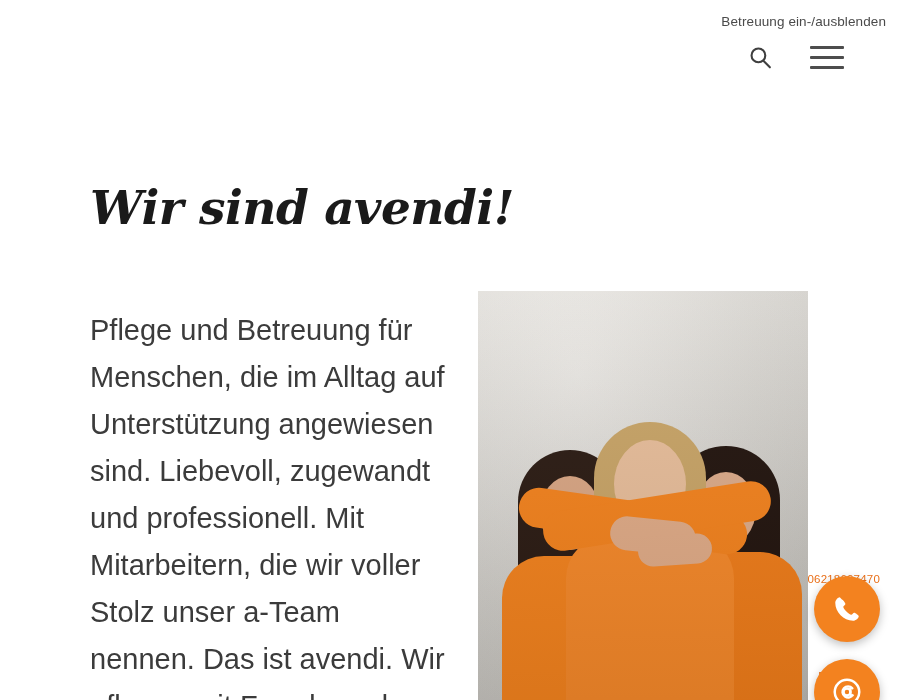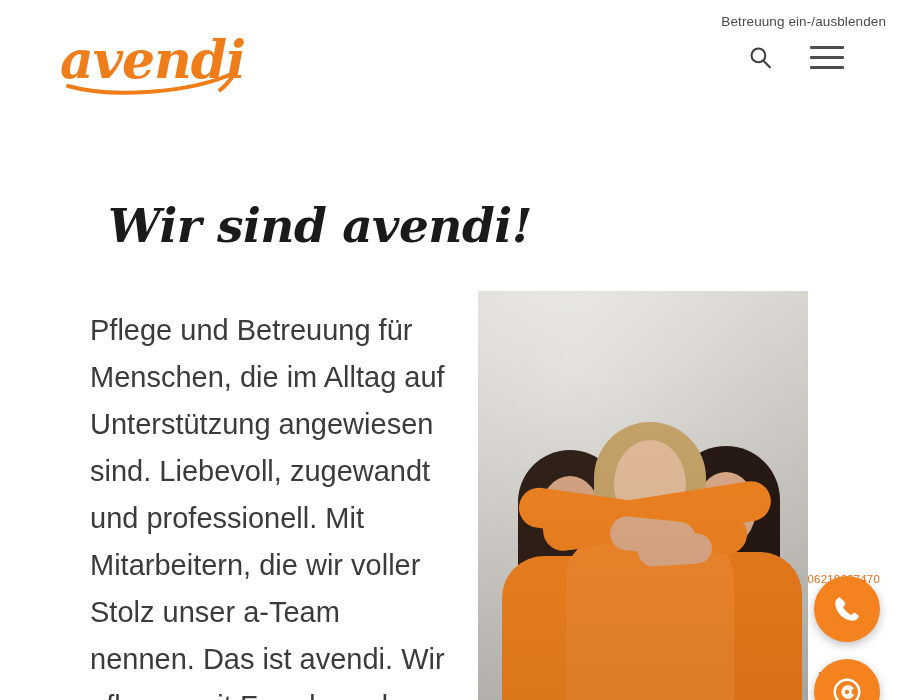--- a/index.html
+++ b/index.html
@@ -68,21 +68,21 @@
   .burger span {
     display: block;
     height: 3px;
     width: 100%;
     background: #4d4d4d;
     border-radius: 1px;
   }
 
   
   .page-title {
-    margin: 18px;
+    margin: 0;
     position: absolute;
     left: 90px;
     top: 180px;
     font-family: "DejaVu Serif", serif;
     font-style: italic;
     font-weight: bold;
     font-size: 47px;
     letter-spacing: -0.5px;
     color: #1a1a1a;
   }
@@ -194,27 +194,20 @@
     letter-spacing: 0.2px;
   }
   .label-phone { right: 20px; top: 573px; }
   .label-mail  { right: 48px; top: 670px; }
 </style>
 </head>
 <body>
 
 <header class="site-header">
 
-  <a class="logo" href="#" aria-label="avendi">
-    <svg viewBox="0 0 185 70" width="185" height="70">
-      <text x="0" y="50" font-family="DejaVu Serif, serif" font-style="italic" font-weight="bold" font-size="52" fill="#ef7d1a" letter-spacing="-1">avendi</text>
-      <path d="M8 58 C50 70, 130 66, 176 44" stroke="#ef7d1a" stroke-width="4" fill="none" stroke-linecap="round"></path>
-      <path d="M176 44 C170 52, 166 58, 160 62" stroke="#ef7d1a" stroke-width="4" fill="none" stroke-linecap="round"></path>
-    </svg>
-  </a>
 
   <div class="header-right">
 
     <div class="search-toggle">
       <svg viewBox="0 0 24 24" width="25" height="25">
         <circle cx="10" cy="10" r="6.6" fill="none" stroke="#3f3f3f" stroke-width="2"></circle>
         <line x1="15" y1="15.4" x2="21" y2="21.4" stroke="#3f3f3f" stroke-width="2" stroke-linecap="round"></line>
       </svg>
     </div>
 

